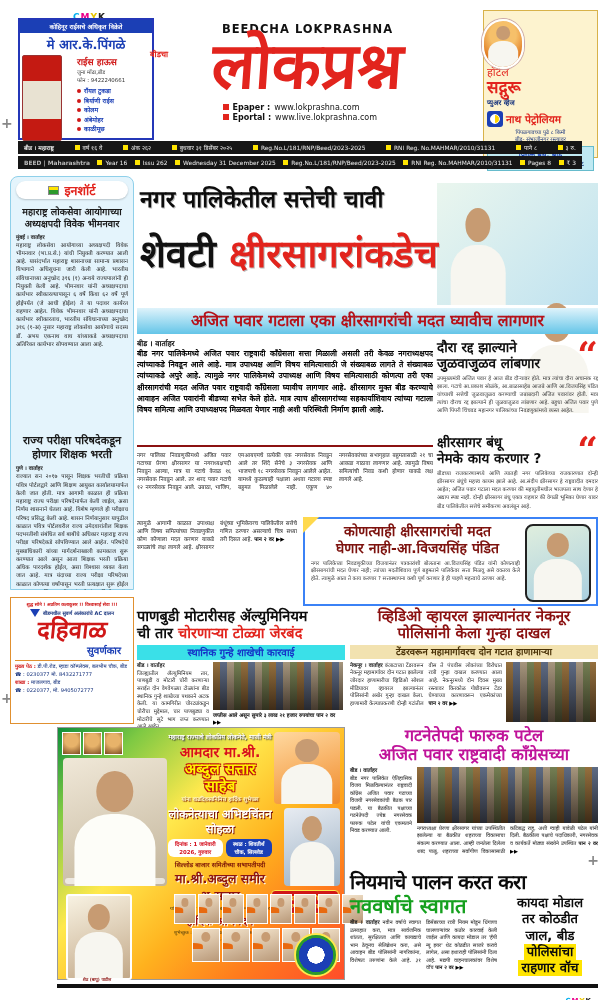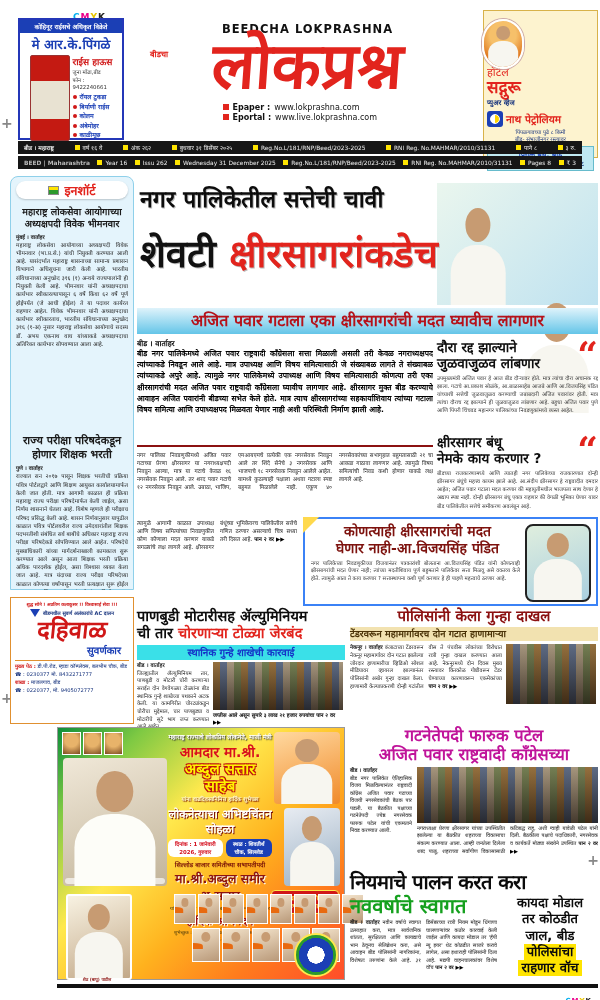--- a/index.html
+++ b/index.html
@@ -7,24 +7,24 @@
         font-family:"DejaVu Sans",sans-serif;color:#111;}
   .abs{position:absolute;}
   .jc{text-align:justify;}
   .ovh{overflow:hidden;}
   .b{font-weight:bold;}
   
   .cmyk span{font-weight:bold;font-size:9px;letter-spacing:1px;}
   .cmyk .c1{color:#00aeef}.cmyk .c2{color:#ec008c}.cmyk .c3{color:#e8c400}.cmyk .c4{color:#222}
   .plus{color:#888;font-size:14px;font-weight:bold;}
   
-  .ricead{left:18px;top:18px;width:106px;height:122px;border:2px solid #2437b8;background:#fff;box-sizing:border-box;}
+  .ricead{left:18px;top:18px;width:136px;height:122px;border:2px solid #2437b8;background:#fff;box-sizing:border-box;}
   .ricead .hdr{background:#1b3fb5;color:#fff;font-size:6.4px;font-weight:bold;text-align:center;padding:2px 1px;}
   .ricead .nm{color:#1b3fb5;font-size:13px;font-weight:bold;text-align:center;padding:2px 0 1px;}
-  .ricead .row{display:flex;gap:3px;padding:1px 2px;margin-left:8px;}
+  .ricead .row{display:flex;gap:15px;padding:1px 2px;}
   .ricebag{width:38px;height:84px;background:linear-gradient(180deg,#c41a12 0 30%,#e8e2d2 30% 75%,#c41a12 75%);border:1px solid #933;border-radius:2px;}
   .ricead .shop{color:#d01818;font-weight:bold;font-size:9px;}
   .ricead .sm{font-size:5.4px;color:#333;}
   .ricead ul{margin:2px 0 0;padding:0;list-style:none;}
   .ricead li{font-size:6.2px;color:#1b3fb5;font-weight:bold;line-height:1.55;}
   .ricead li::before{content:"";display:inline-block;width:4px;height:4px;border-radius:50%;background:#d01818;margin-right:3px;}
   .kicker{color:#e2241d;font-size:8px;font-weight:bold;}
   .entitle{font-size:11.5px;font-weight:bold;letter-spacing:1px;color:#111;text-align:center;}
   .biglogo{font-size:64px;font-weight:bold;color:#e2241d;line-height:0.95;text-align:center;transform:skewX(-4deg);}
   .urls{display:flex;flex-direction:column;align-items:flex-start;gap:1px;width:170px;margin:6px auto 0;}
@@ -103,21 +103,21 @@
   .theft .h{font-size:14.5px;font-weight:bold;line-height:1.2;color:#0d0d0d;}
   .theft .h .red{color:#e2241d;}
   .cyanbar{background:#3ae0e8;color:#1535c8;font-weight:bold;font-size:10px;text-align:center;height:15px;line-height:15px;margin-top:2px;}
   .theft .row{display:flex;gap:4px;margin-top:2px;}
   .theft .tc{width:72px;font-size:5.3px;line-height:1.45;color:#222;}
   .crowd{background:repeating-linear-gradient(90deg,#b0884f 0 7px,#6f82a8 7px 14px,#c4b6a0 14px 21px,#8a9a6a 21px 28px),linear-gradient(180deg,#d8d2c8,#5a514a);background-blend-mode:multiply;}
   .theft .cap{font-size:5.3px;font-weight:bold;margin-top:1px;}
   
   .video{left:350px;top:608px;width:248px;}
   .video .h{font-size:15px;font-weight:bold;color:#8b1010;line-height:1.15;text-align:center;}
-  .tanbar{background:#f2e2b0;color:#4a3206;font-weight:bold;font-size:9.5px;height:14px;line-height:14px;margin-top:2px;}
+  .tanbar{background:#f2e2b0;color:#4a3206;font-weight:bold;font-size:9.5px;text-align:center;height:14px;line-height:14px;margin-top:2px;}
   .video .row{display:flex;gap:4px;margin-top:3px;}
   .video .tc{width:152px;column-count:2;column-gap:5px;font-size:5.3px;line-height:1.45;color:#222;}
   
   .sattar{left:57px;top:727px;width:288px;height:253px;box-sizing:border-box;border:1px solid #999;
           background:linear-gradient(135deg,#0f8f3a 0%,#7ec943 16%,#ffe94d 38%,#ffb21e 60%,#ff7a1d 80%,#ff4d2a 100%);}
   .saints{position:absolute;left:4px;top:4px;display:flex;gap:2px;}
   .saints div{width:17px;height:21px;border:1px solid #fff;background:radial-gradient(circle at 50% 35%,#e8b36a 0 40%,#7a4a20);}
   .mainphoto{position:absolute;left:5px;top:30px;width:104px;height:128px;background:linear-gradient(160deg,#f0e8d8,#c2b49a);border-radius:4px;}
   .mainphoto.person::after{background:#fdfdf8;}
   .mainphoto .cap{position:absolute;bottom:2px;left:2px;right:2px;font-size:4.6px;color:#8c1410;font-weight:bold;text-align:center;background:rgba(255,255,255,.65);border-radius:3px;}
@@ -387,20 +387,21 @@
         <div class="crowd" style="width:130px;height:48px;"></div>
         <div class="cap">
           <span>जप्तीस आले असून सुमारे ३ लाख २१ हजार रुपयांचा</span>
           <span class="more">पान २ वर ▶▶</span>
         </div>
       </div>
     </div>
   </div>
 
   <div class="abs video">
+    <div class="h">व्हिडिओ व्हायरल झाल्यानंतर नेकनूर</div>
     <div class="h">पोलिसांनी केला गुन्हा दाखल</div>
     <div class="tanbar">टेंडरवरून महामार्गावरच दोन गटात हाणामाऱ्या</div>
     <div class="row">
       <div class="tc ovh jc" style="height:60px;">
         <span class="b" style="font-size:5.4px;">नेकनूर । वार्ताहर</span>
         <span>कंत्राटाच्या टेंडरवरून नेकनूर महामार्गावर दोन गटात झालेल्या जोरदार हाणामारीचा व्हिडिओ सोशल मीडियावर व्हायरल झाल्यानंतर पोलिसांनी अखेर गुन्हा दाखल केला. हाणामारी केल्याप्रकरणी दोन्ही गटांतील वीस ते पंचवीस लोकांच्या विरोधात रात्री गुन्हा दाखल करण्यात आला आहे. नेकनूरमध्ये दोन दिवस मुख्य रस्त्यावर किरकोळ गोष्टीवरून टेंडर घेण्याच्या कारणावरून एकमेकांच्या</span>
         <span class="more">पान २ वर ▶▶</span>
       </div>
       <div class="crowd" style="width:90px;height:60px;"></div>
     </div>

